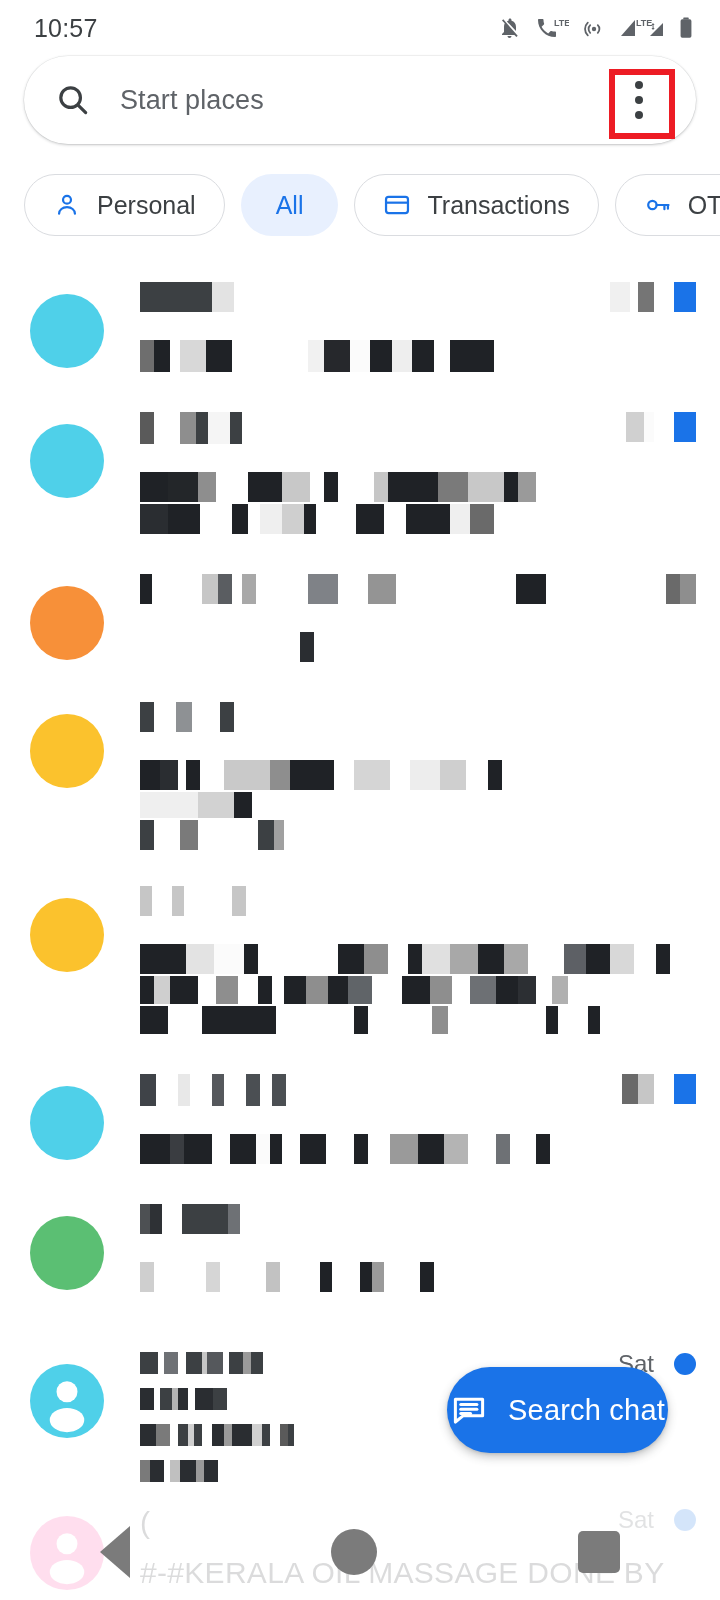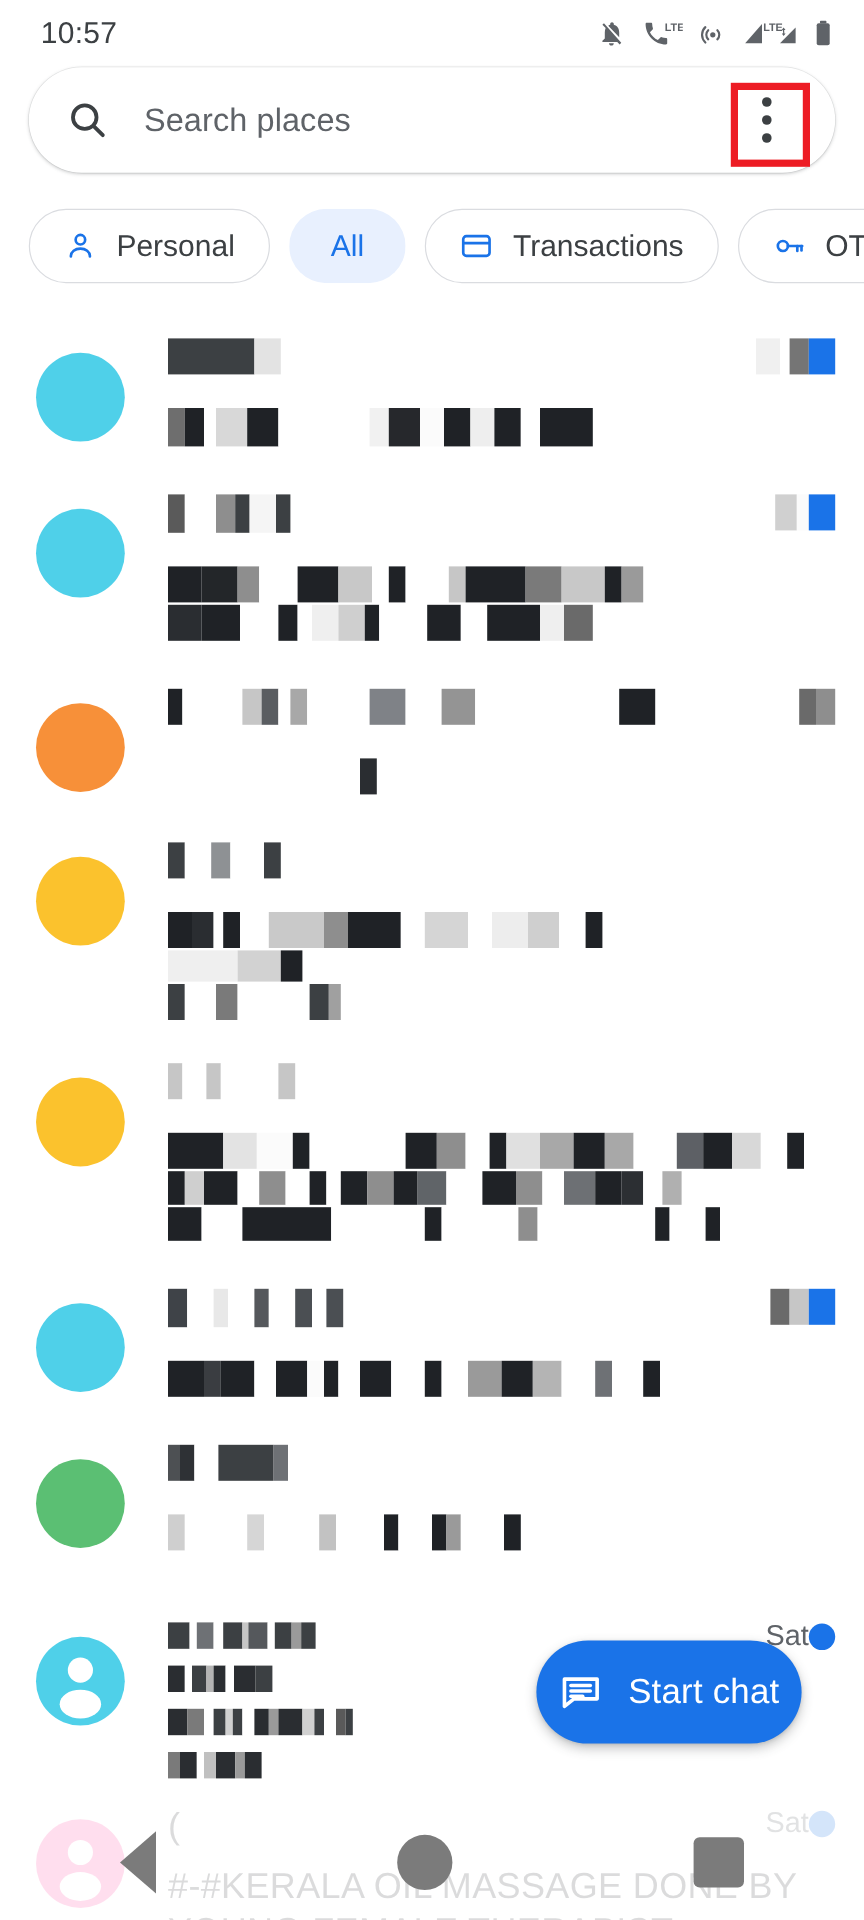--- a/index.html
+++ b/index.html
@@ -96,21 +96,21 @@
     padding:0 24px 0 24px;
   }
   .avatar-col { width:104px; flex:0 0 104px; padding-top:12px; }
   .avatar {
     width:74px; height:74px; border-radius:50%;
     margin-left:6px;
   }
   .body-col { flex:1 1 auto; padding-left:12px; position:relative; }
   .meta-col {
     position:absolute; right:24px; top:0;
-    display:flex; align-items:center; 
+    display:flex; align-items:center; gap:20px;
   }
 
   
   .px { display:inline-block; vertical-align:top; }
   .blockline { display:flex; align-items:flex-start; flex-wrap:wrap; }
   .unread-dot { width:22px; height:30px; background:#1a73e8; display:inline-block; }
   .unread-dot.round { border-radius:50%; width:22px; height:22px; }
 
   
   .fab {
@@ -194,21 +194,21 @@
 </div>
 
 <div class="searchbar-wrap">
   <div class="searchbar">
     <span class="search-icon">
       <svg width="38" height="38" viewBox="0 0 24 24" fill="none" stroke="#3c4043" stroke-width="2" stroke-linecap="round">
         <circle cx="10.5" cy="10.5" r="6.2"></circle>
         <line x1="15.2" y1="15.2" x2="20" y2="20"></line>
       </svg>
     </span>
-    <span class="search-placeholder">Search places</span>
+    <span class="search-placeholder">Start places</span>
     <span class="overflow-hit">
       <span class="dots">
         <i></i>
           <i></i>
           <i></i>
       </span>
     </span>
   </div>
 </div>
 <div class="overflow-highlight"></div>
@@ -654,20 +654,20 @@
 
 <div class="fab">
   <span>
     <svg width="38" height="38" viewBox="0 0 24 24" fill="none" stroke="#ffffff" stroke-width="1.9" stroke-linejoin="round">
       <path d="M3.4 5.2h17.2v10.4H8.4L3.4 19.6V5.2z"></path>
       <line x1="6.8" y1="8.6" x2="17" y2="8.6" stroke-linecap="round"></line>
       <line x1="6.8" y1="11.5" x2="17" y2="11.5" stroke-linecap="round"></line>
       <line x1="6.8" y1="14.2" x2="13" y2="14.2" stroke-linecap="round"></line>
     </svg>
   </span>
-  <span class="fab-label">Start chat</span>
+  <span class="fab-label">Search chat</span>
 </div>
 
 <div class="navbar">
   <span class="nav-back"></span>
   <span class="nav-home"></span>
   <span class="nav-recents"></span>
 </div>
 
 </body></html>

